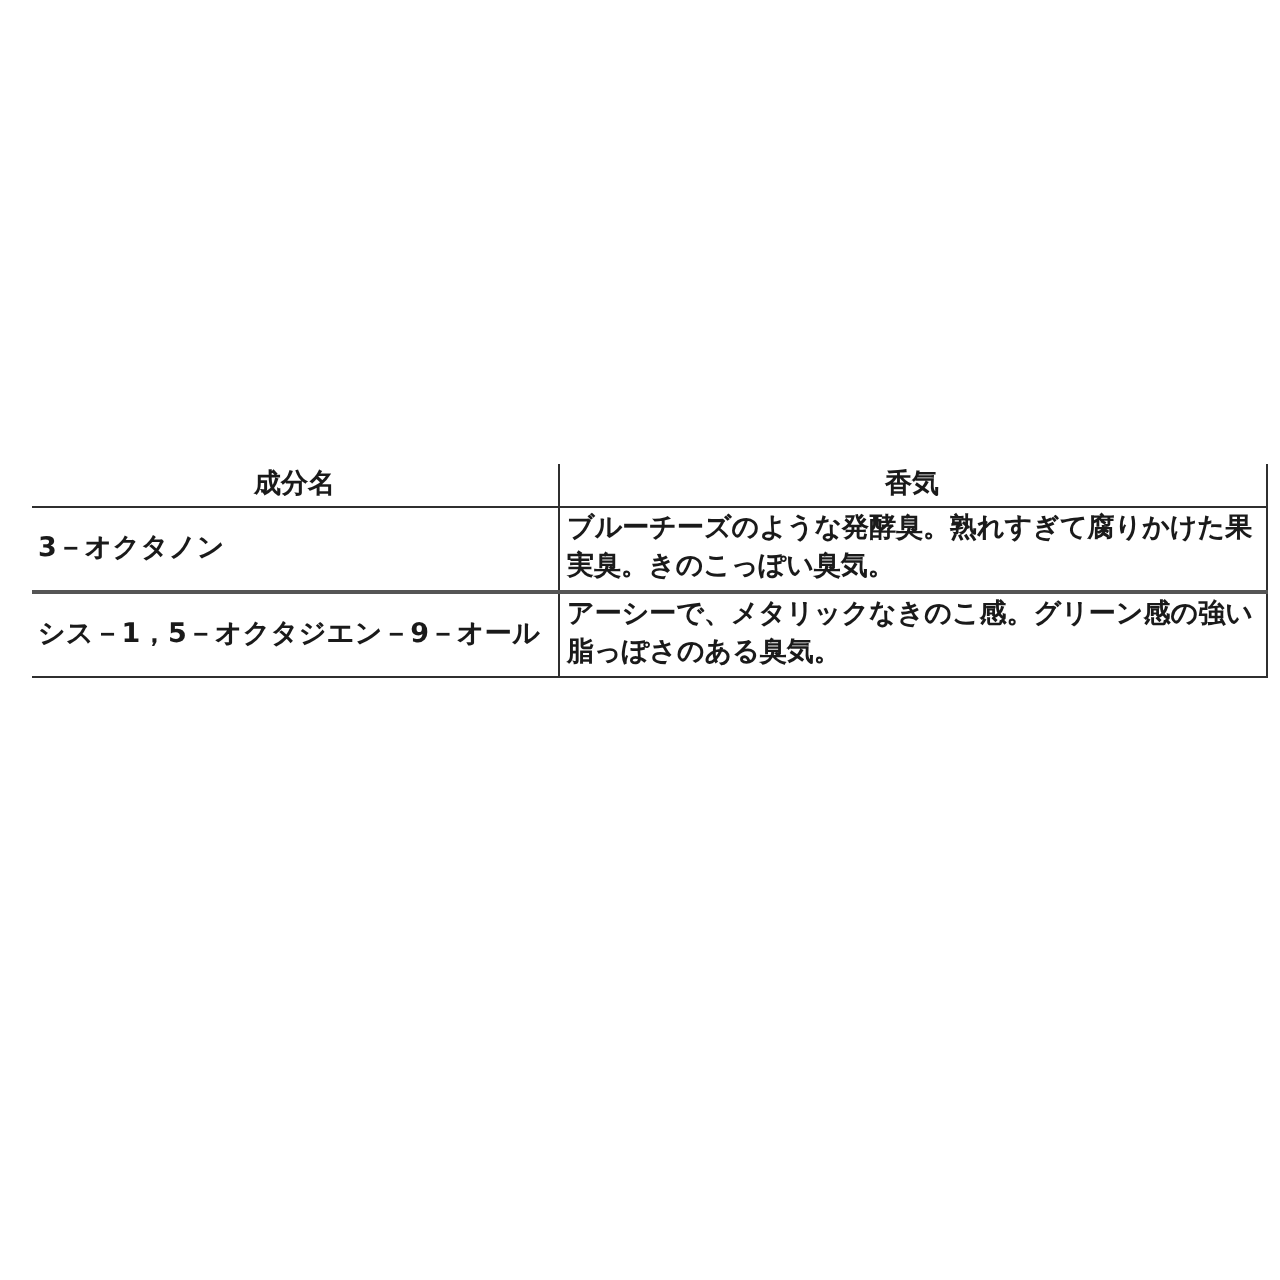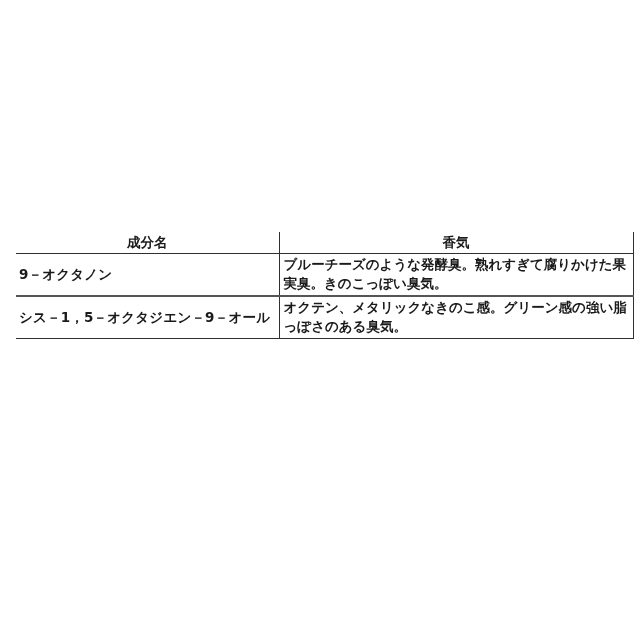--- a/index.html
+++ b/index.html
@@ -74,25 +74,25 @@
       <col class="col-aroma">
     </colgroup>
     <thead>
       <tr>
         <th>成分名</th>
         <th>香気</th>
       </tr>
     </thead>
     <tbody id="table-body">
   <tr>
-    <td class="cell-component">9－オクタノン</td>
+    <td class="cell-component">3－オクタノン</td>
     <td class="cell-aroma">ブルーチーズのような発酵臭。熟れすぎて腐りかけた果実臭。きのこっぽい臭気。</td>
   </tr>
 
 
   <tr>
     <td class="cell-component">シス－1，5－オクタジエン－9－オール</td>
-    <td class="cell-aroma">オクテン、メタリックなきのこ感。グリーン感の強い脂っぽさのある臭気。</td>
+    <td class="cell-aroma">アーシーで、メタリックなきのこ感。グリーン感の強い脂っぽさのある臭気。</td>
   </tr>
 
 </tbody>
   </table>
 </div>
 
 </body></html>

